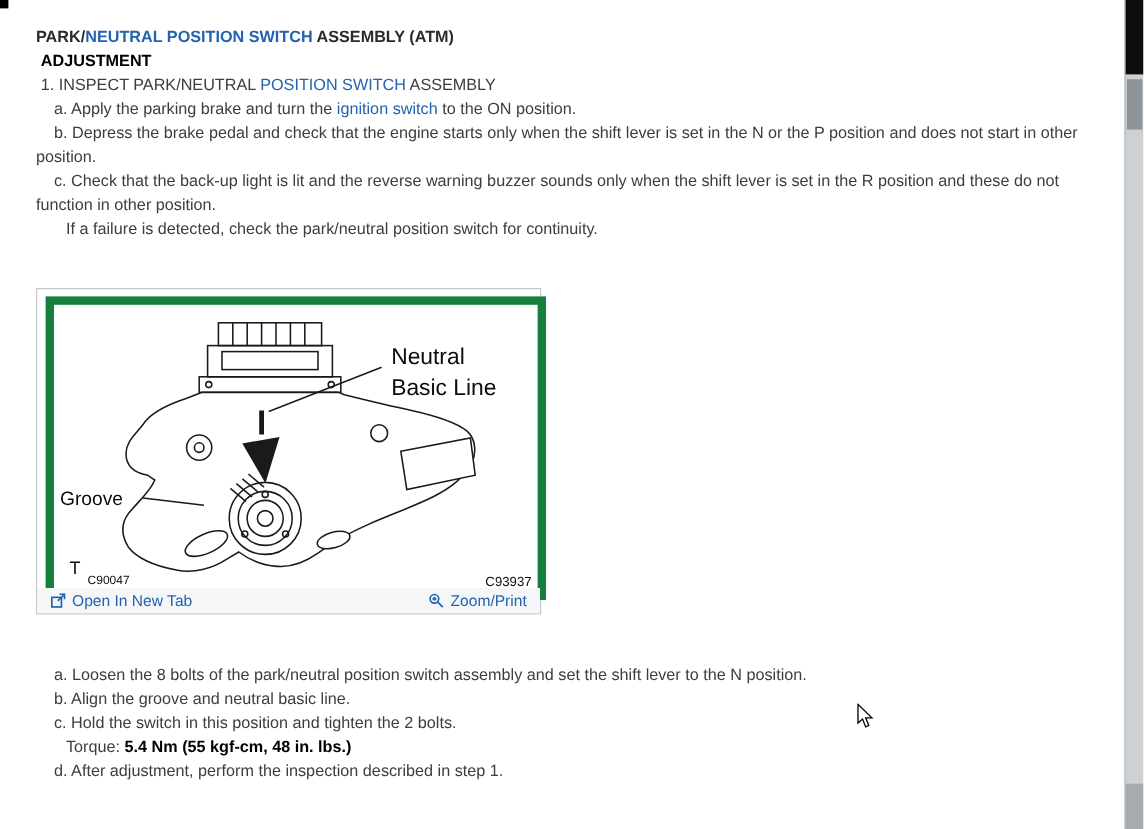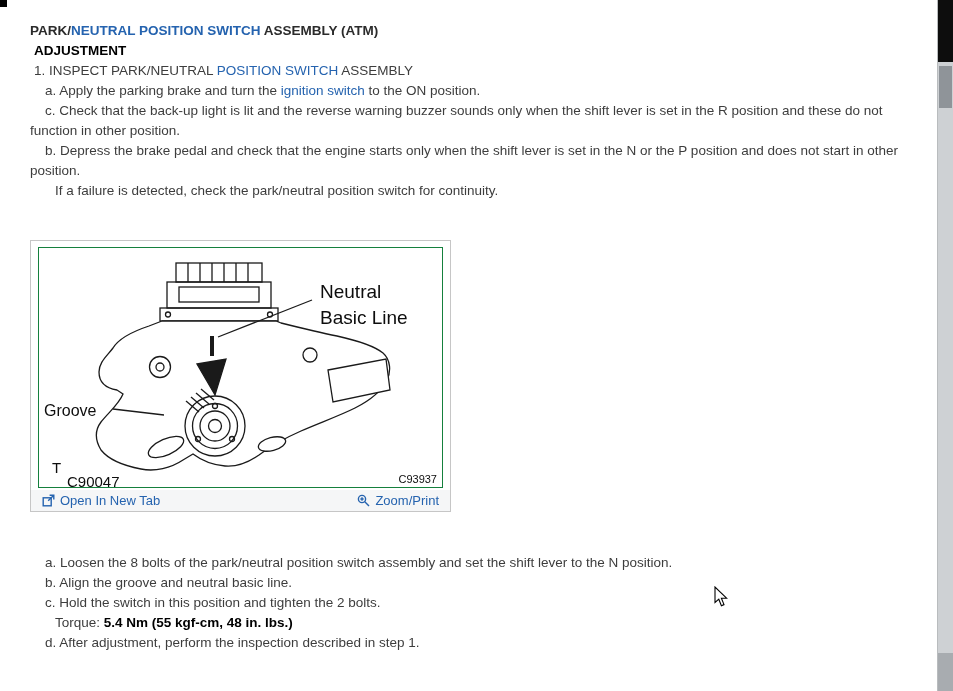--- a/index.html
+++ b/index.html
@@ -23,28 +23,28 @@
   .link{color:var(--link_blue,#2563af);cursor:pointer;}
   .title .link{font-weight:bold;}
 
   
   .figure-box{
     position:absolute;left:30px;top:240px;width:419px;height:270px;
     border:1px solid #c6c6c6;background:#fff;
   }
   .figure-img{
     position:absolute;left:7px;top:6px;width:403px;height:239px;
-    border:1px solid #15803d;background:#fff;
+    border:7px solid #15803d;background:#fff;
   }
   .figure-img svg{position:absolute;left:0;top:0;}
   .fig-lbl{position:absolute;color:#0d0d0d;}
   .lbl-neutral{left:281px;top:31px;font-size:19px;line-height:26px;}
   .lbl-groove{left:5px;top:154px;font-size:16px;}
   .lbl-t{left:13px;top:211px;font-size:15px;}
-  .lbl-code-l{left:28px;top:225px;font-size:15px;}
+  .lbl-code-l{left:28px;top:225px;font-size:10px;}
   .lbl-code-r{right:5px;top:225px;font-size:11px;}
   .figure-footer{
     position:absolute;left:0;right:0;bottom:0;height:21px;
     background:#f5f6f7;display:flex;justify-content:space-between;
     align-items:center;padding:0 11px;margin-top:42px;
   }
   .fig-link{
     display:flex;align-items:center;gap:5px;
     color:var(--link_blue,#2563af);font-size:13px;cursor:pointer;
   }
@@ -67,22 +67,22 @@
 
 <div class="screen">
 
   <div class="corner-dot"></div>
 
   <div class="text-block tb1">
     <p class="title"><span>PARK/</span><span class="link">NEUTRAL POSITION SWITCH</span><span> ASSEMBLY (ATM)</span></p>
     <p class="bold ind1">ADJUSTMENT</p>
     <p class="ind1"><span>1. INSPECT PARK/NEUTRAL </span><span class="link">POSITION SWITCH</span><span> ASSEMBLY</span></p>
     <p class="ind2"><span>a. Apply the parking brake and turn the </span><span class="link">ignition switch</span><span> to the ON position.</span></p>
+    <p class="ind2">b. Depress the brake pedal and check that the engine starts only when the shift lever is set in the N or the P position and does not start in other position.</p>
     <p class="ind2">c. Check that the back-up light is lit and the reverse warning buzzer sounds only when the shift lever is set in the R position and these do not function in other position.</p>
-    <p class="ind2">b. Depress the brake pedal and check that the engine starts only when the shift lever is set in the N or the P position and does not start in other position.</p>
     <p class="ind3">If a failure is detected, check the park/neutral position switch for continuity.</p>
   </div>
 
   <div class="figure-box">
     <div class="figure-img">
       <svg viewBox="0 0 403 238" width="403" height="238">
         <g stroke="#1a1a1a" fill="none" stroke-width="1.3">
 
           <rect x="137" y="15" width="86" height="19"></rect>
           <line x1="149" y1="15" x2="149" y2="34"></line>

